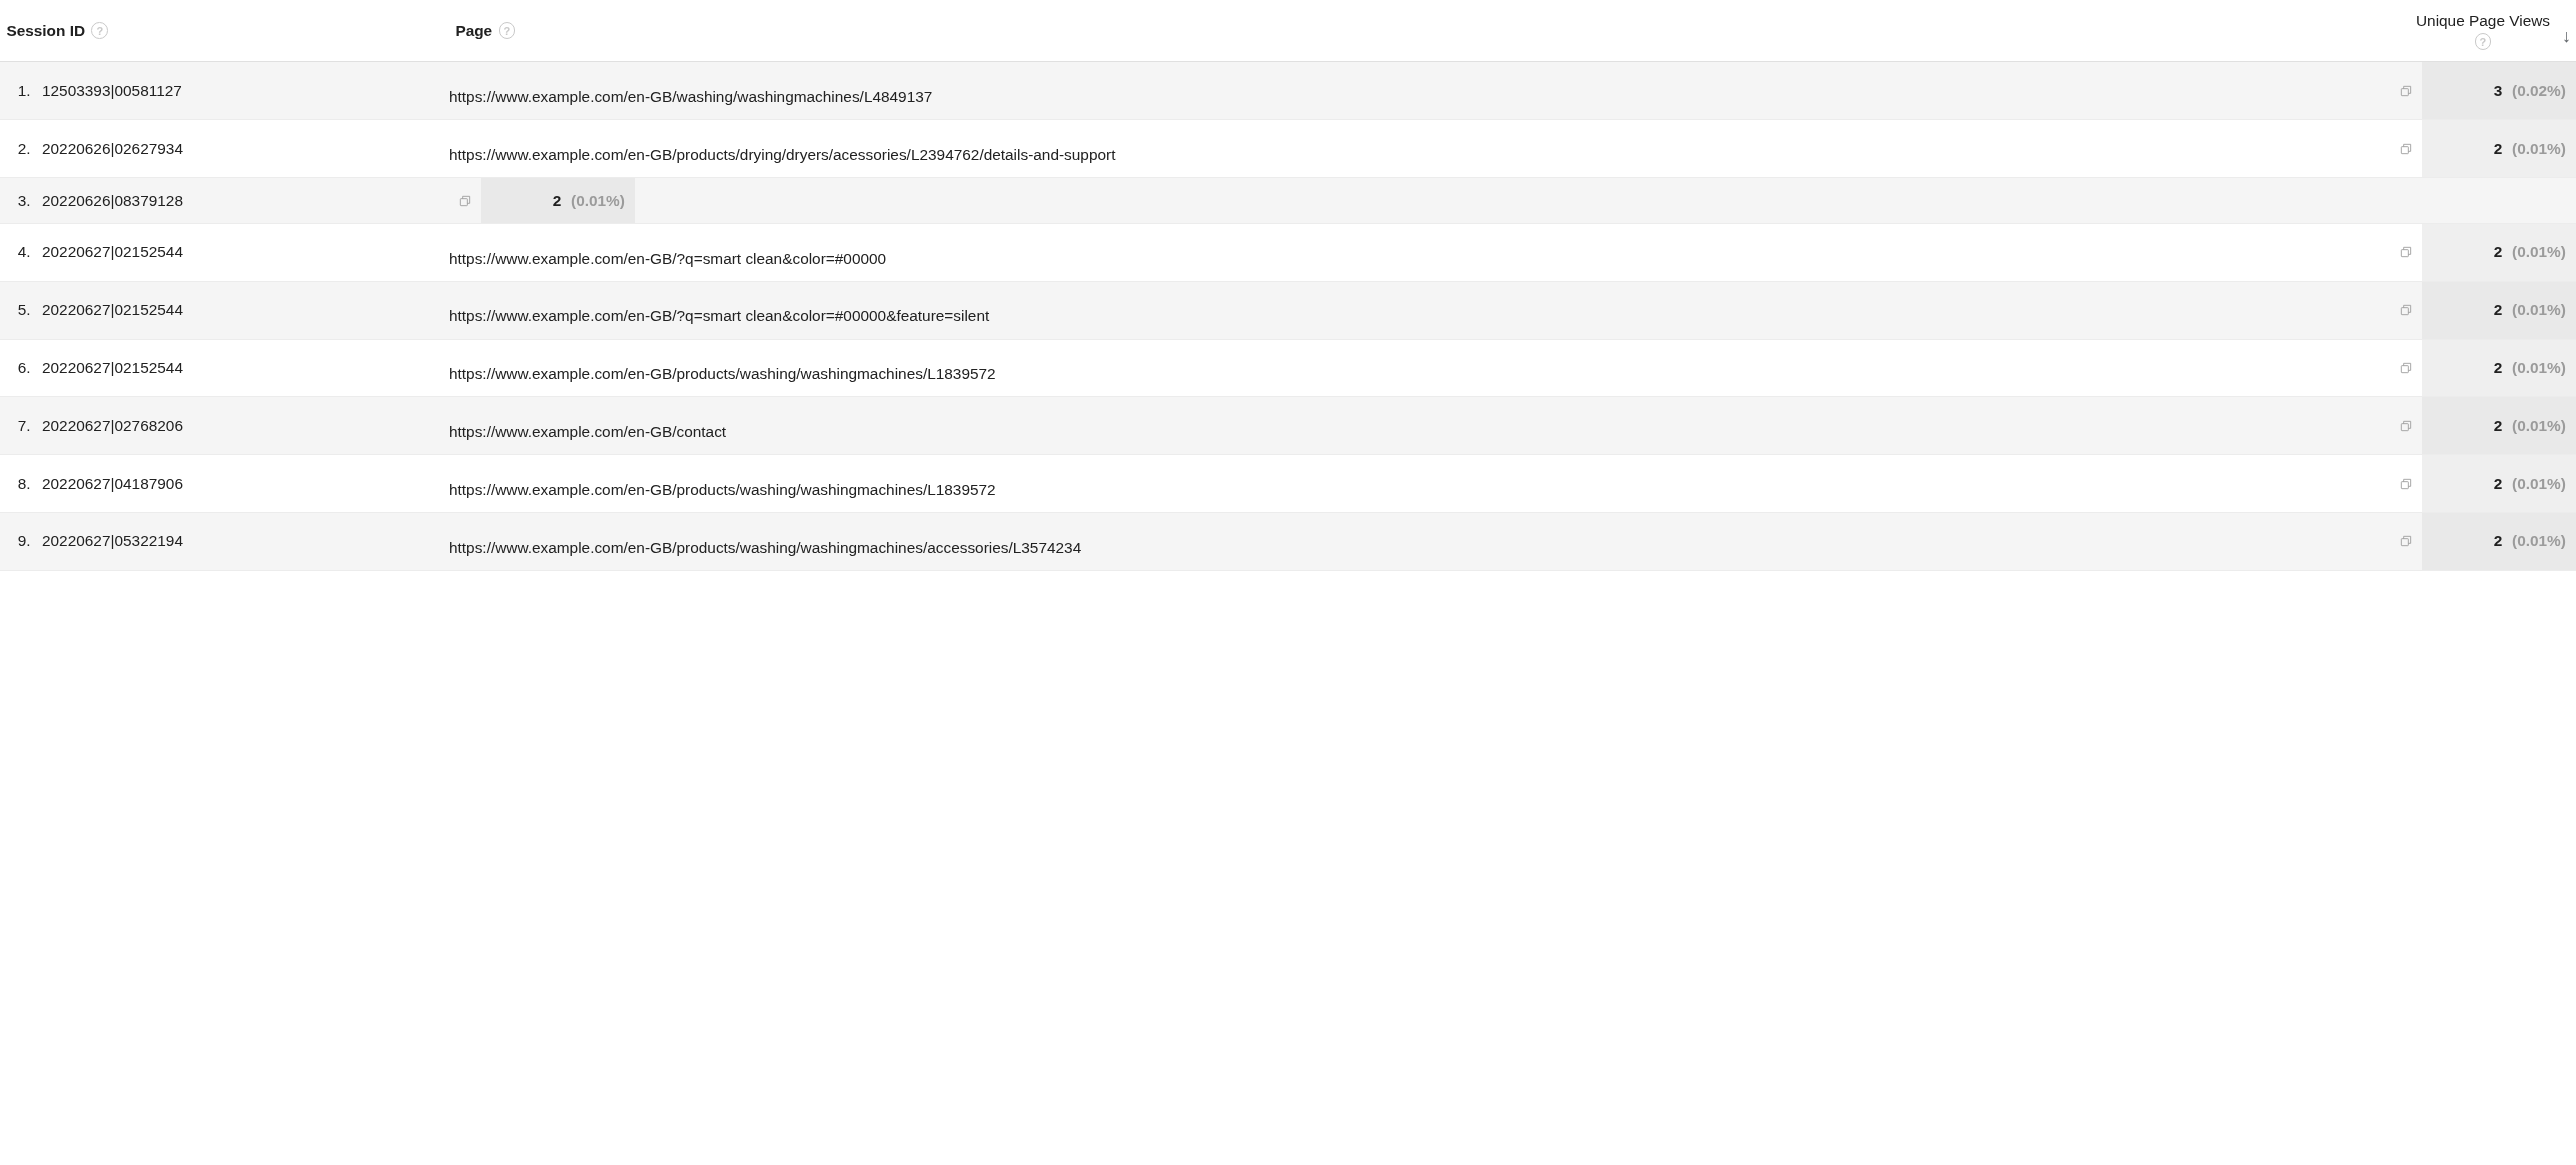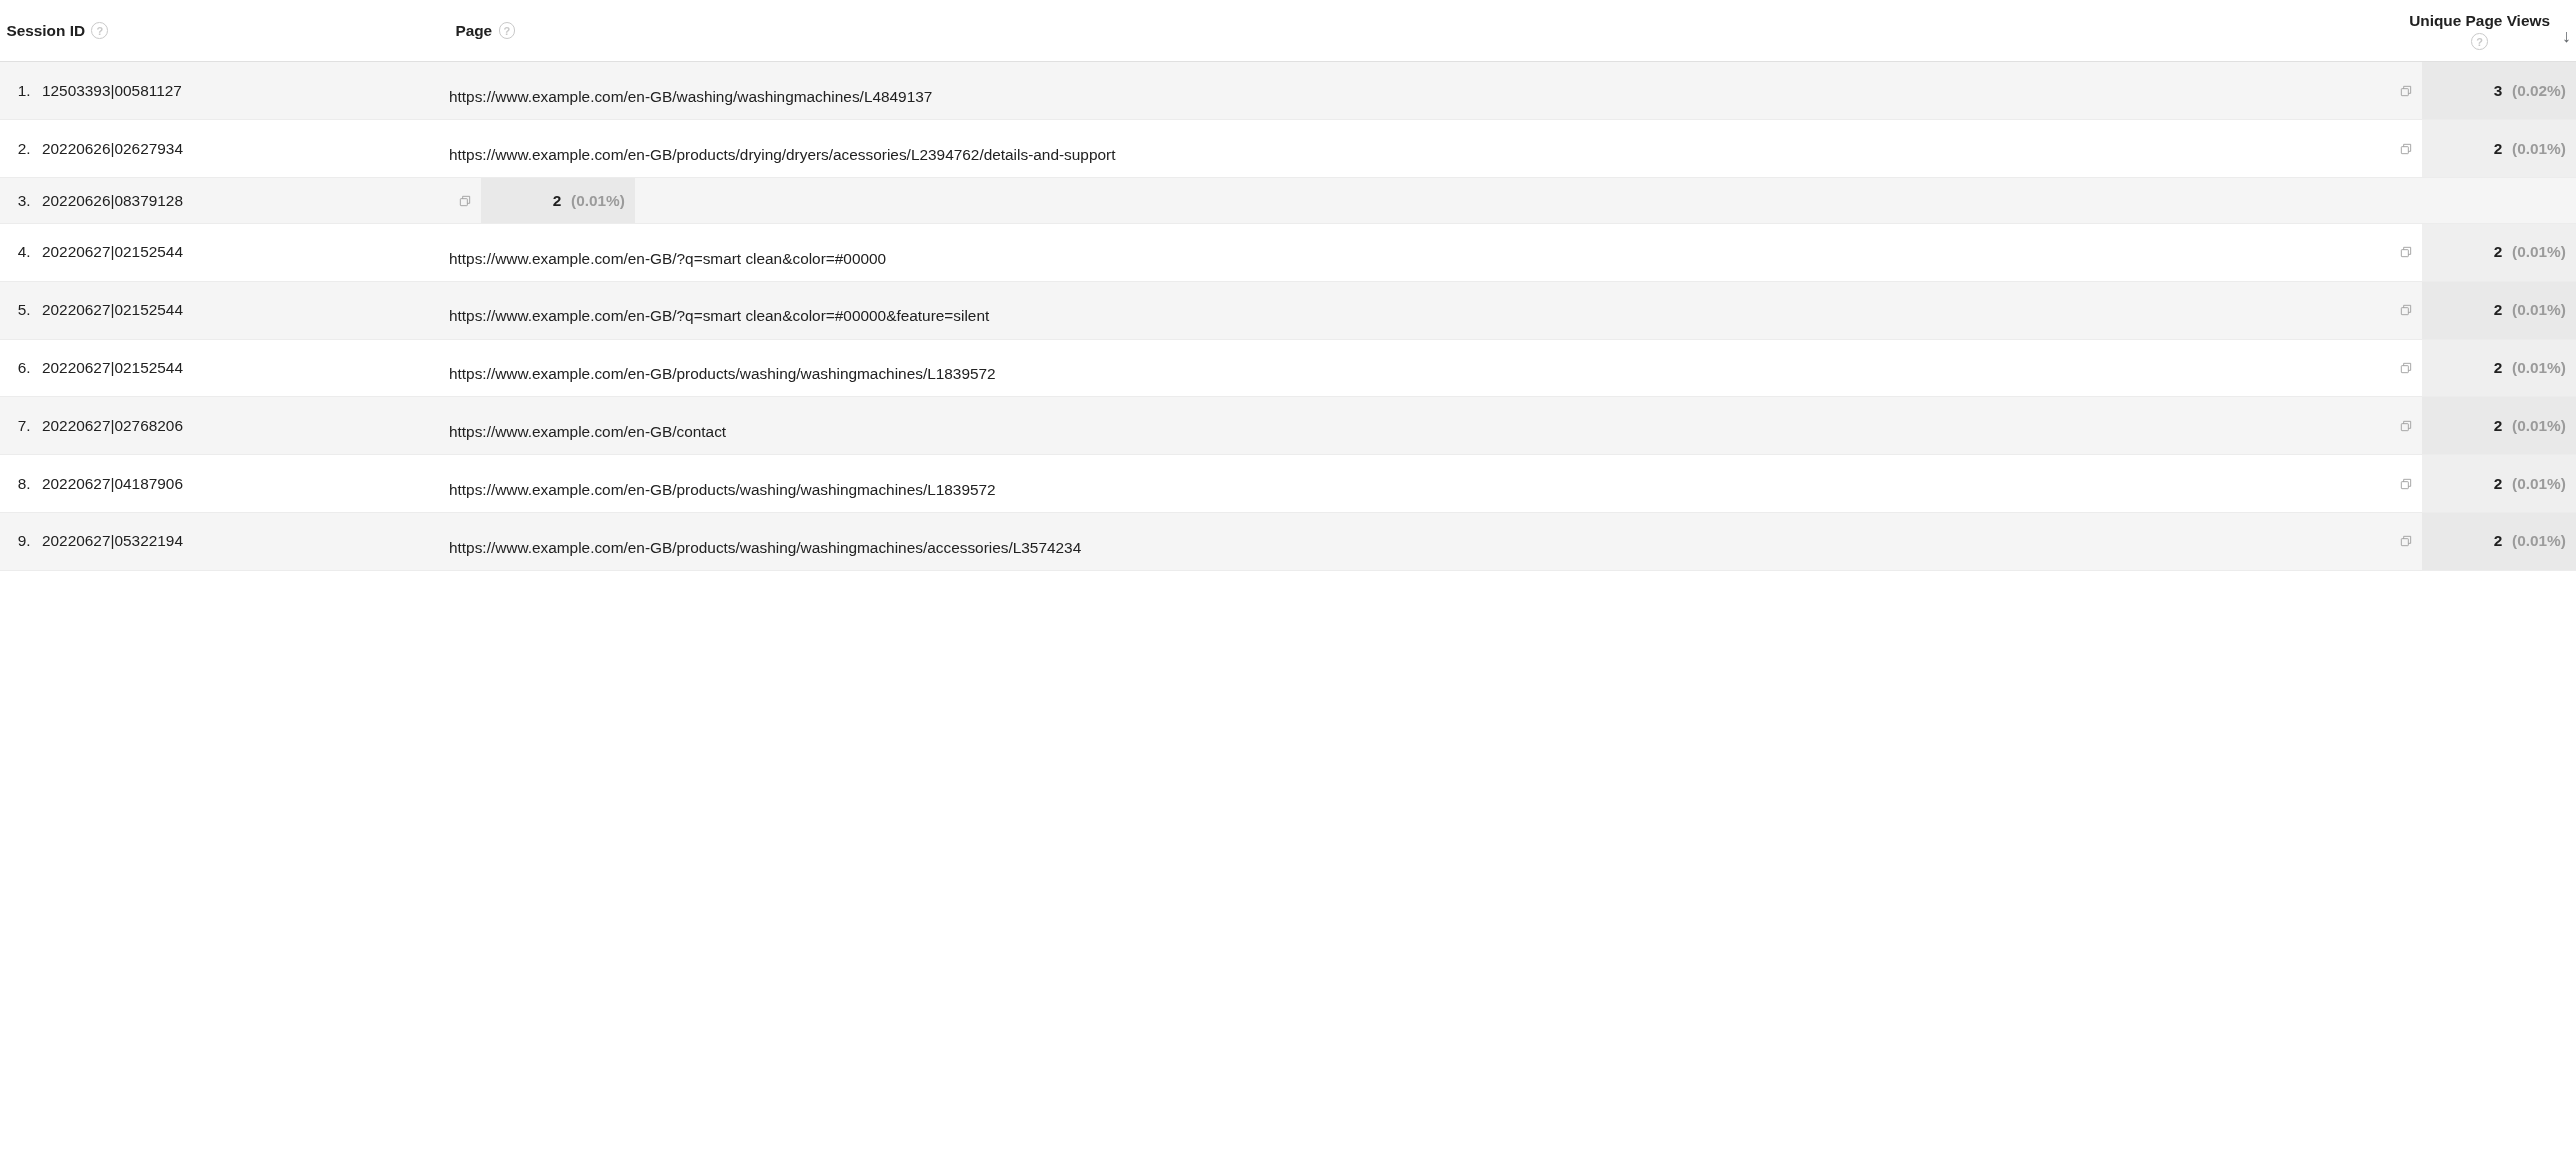--- a/index.html
+++ b/index.html
@@ -142,21 +142,21 @@
       align-items: center;
       padding-left: 6.4px;
     }
     .header-page-group {
       flex: 1 1 auto;
       display: flex;
       align-items: center;
       padding-left: 6.4px;
     }
     .header-views-label {
-      font-weight: 700;
+      font-weight: 400;
       white-space: nowrap;
       text-align: right;
     }
   </style>
 </head>
 <body>
 
 <div class="table">
 
   <div class="header-row">

